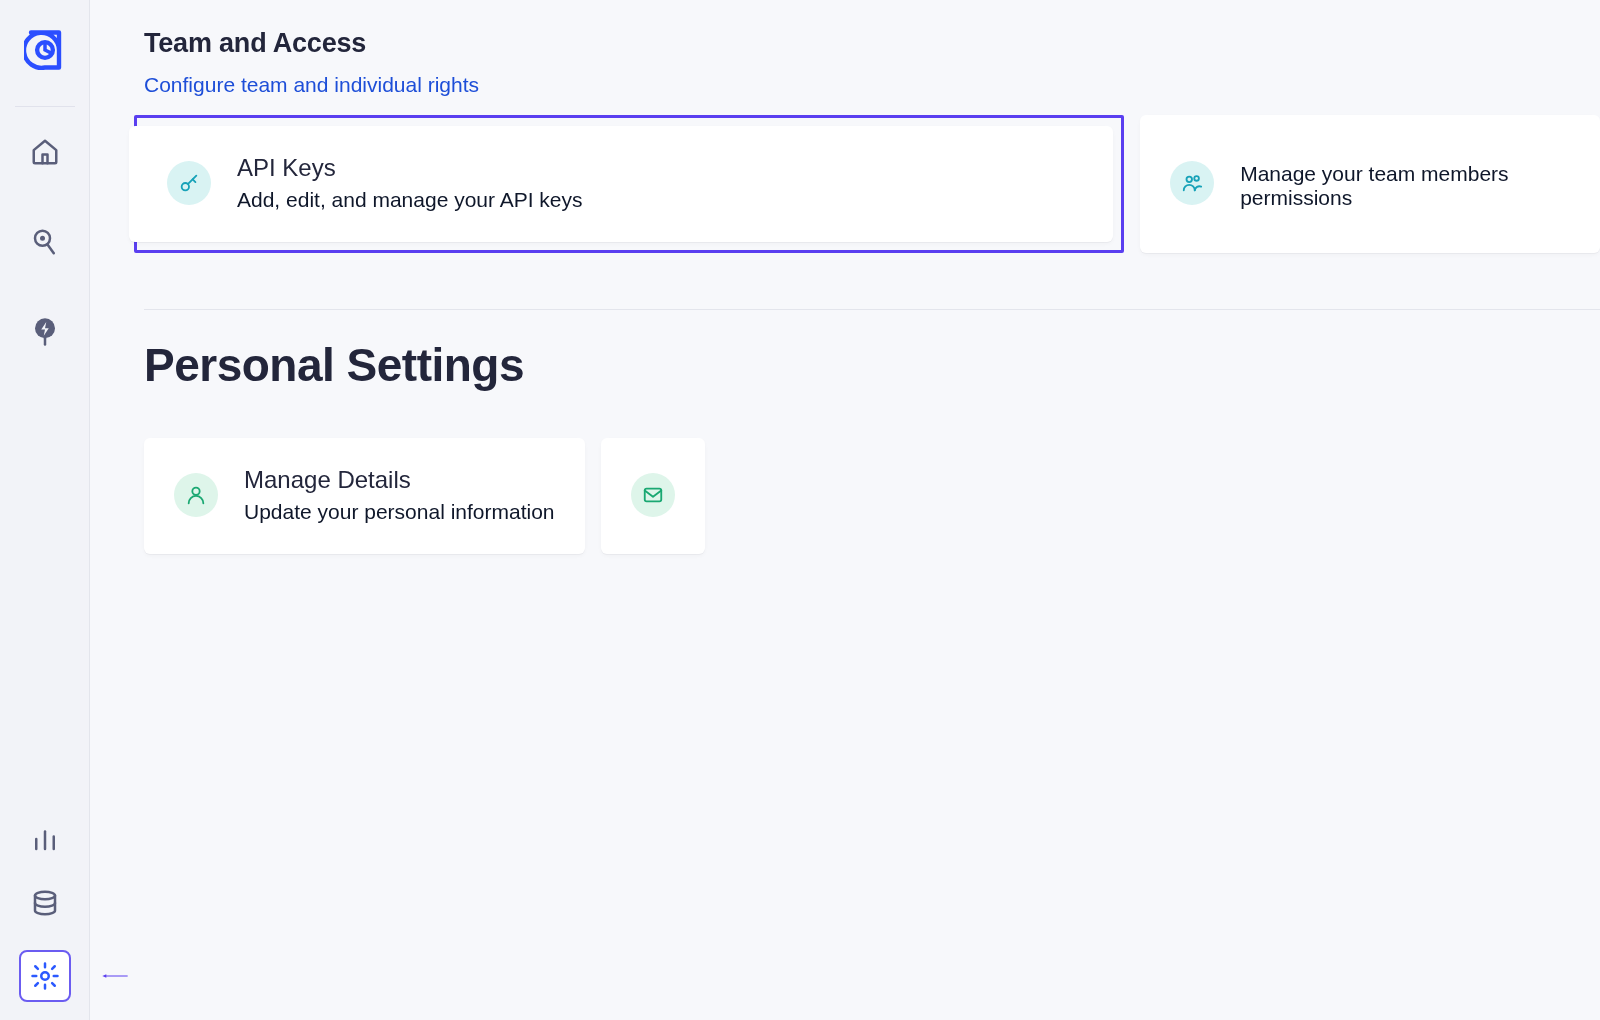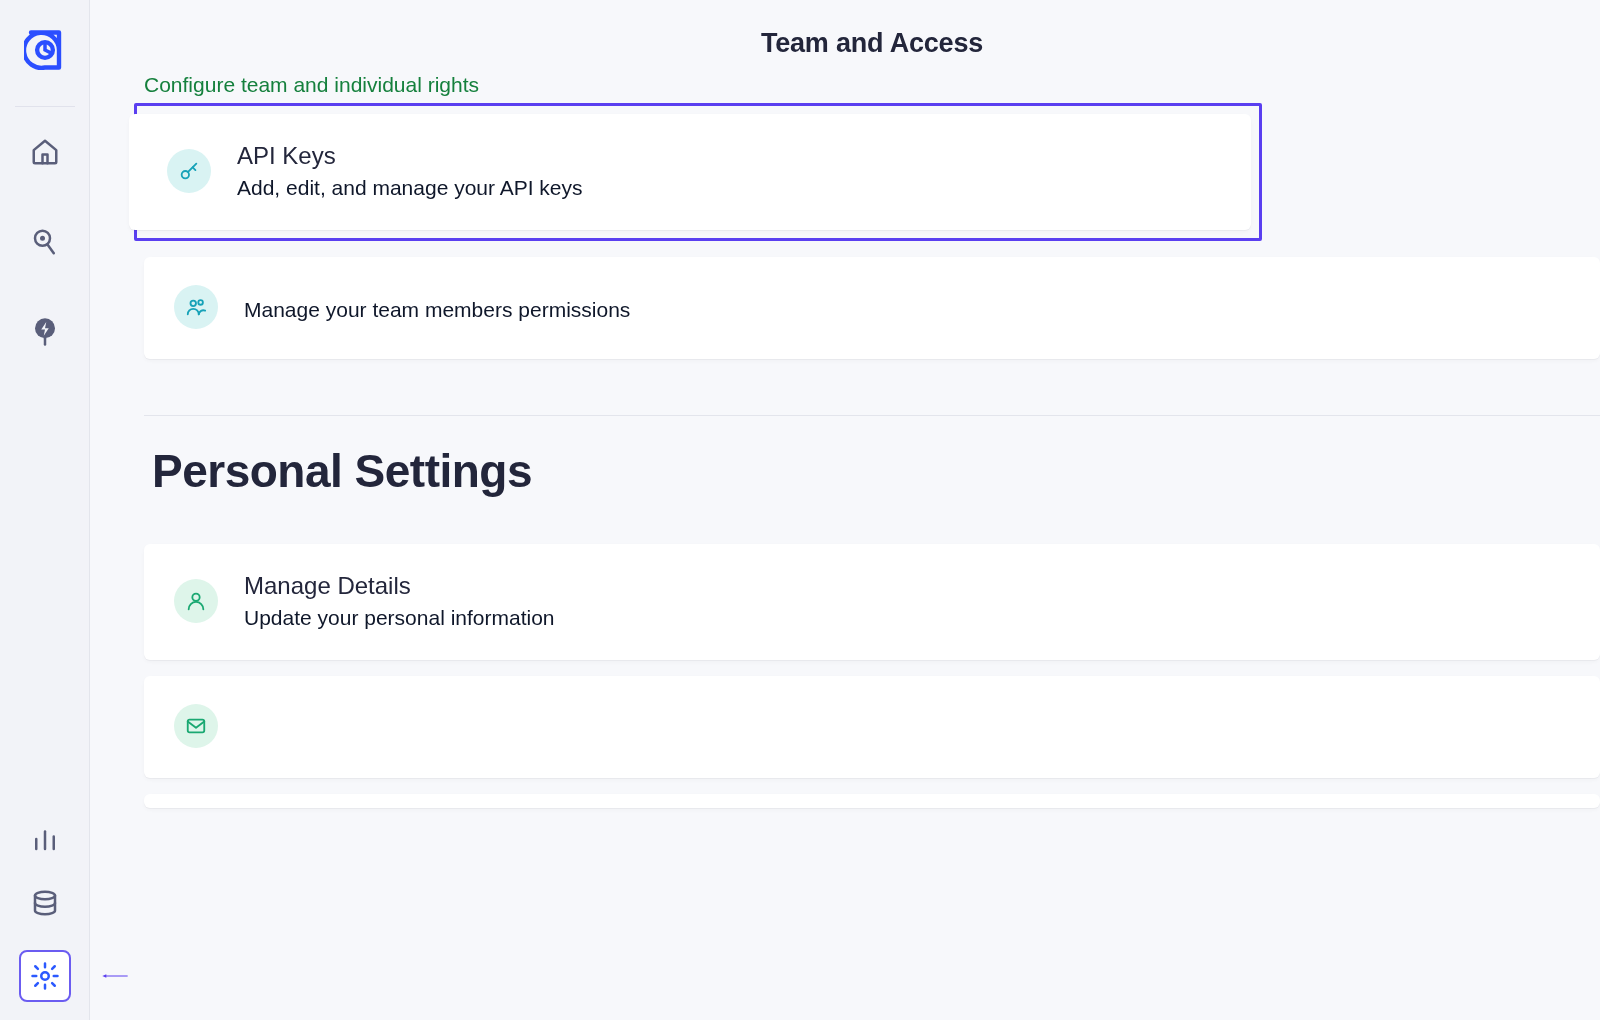--- a/index.html
+++ b/index.html
@@ -56,29 +56,28 @@
     position: absolute;
     left: 90px; right: 0; top: 0; bottom: 0;
     padding: 28px 0 0 54px;
     overflow: hidden;
   }
   .section-title {
     font-size: 27px;
     font-weight: 600;
     color: #23263b;
     letter-spacing: -0.2px;
-    text-align: center;
   }
   .section-sub {
     font-size: 21px;
-    color: #15803d;
+    color: #1d4ed8;
     margin-top: 14px;
   }
 
-  .cards { margin-top: 6px; display:flex; flex-direction:column; gap: 16px; }
+  .cards { margin-top: 18px; display:flex; gap: 16px; }
   .card {
     background: #fff;
     border-radius: 6px;
     padding: 28px 30px 30px 30px;
     display:flex; align-items:center; gap: 26px;
     box-shadow: 0 1px 0 rgba(20,22,40,0.04), 0 2px 4px rgba(20,22,40,0.03);
   }
   .card.highlight {
     margin-left: -8px;
     padding-left: 38px;
@@ -97,21 +96,21 @@
     flex: 0 0 44px;
   }
   .card-icon svg { width: 22px; height:22px; stroke:#17a2b8; fill:none; stroke-width:2; stroke-linecap:round; stroke-linejoin:round;}
   .card-icon.green { background:#def5ea; }
   .card-icon.green svg { stroke:#1aa872; }
   .card-title { font-size: 24px; font-weight:500; color:#23263b; }
   .card-desc { font-size: 21px; color:#0f172a; margin-top:6px; }
 
   .hr { height:1px; background:#e3e5ec; margin: 56px 0 28px; }
 
-  .big-title { font-size: 46px; font-weight: 600; color:#23263b; letter-spacing:-0.5px; margin-bottom: 46px; margin-left: 8px;}
+  .big-title { font-size: 46px; font-weight: 600; color:#23263b; letter-spacing:-0.5px; margin-bottom: 46px;}
 
 </style>
 </head>
 <body>
 
 <div class="sidebar">
   <div class="logo">
     <svg viewBox="0 0 48 48">
       <path d="M8 4 h32 v40 a0 0 0 0 1 0 0 L24 44 A20 20 0 1 1 40 24" fill="none" stroke="#2b4eff" stroke-width="5" stroke-linecap="round" stroke-linejoin="round"></path>
       <circle cx="24" cy="24" r="9" fill="none" stroke="#2b4eff" stroke-width="5"></circle>

